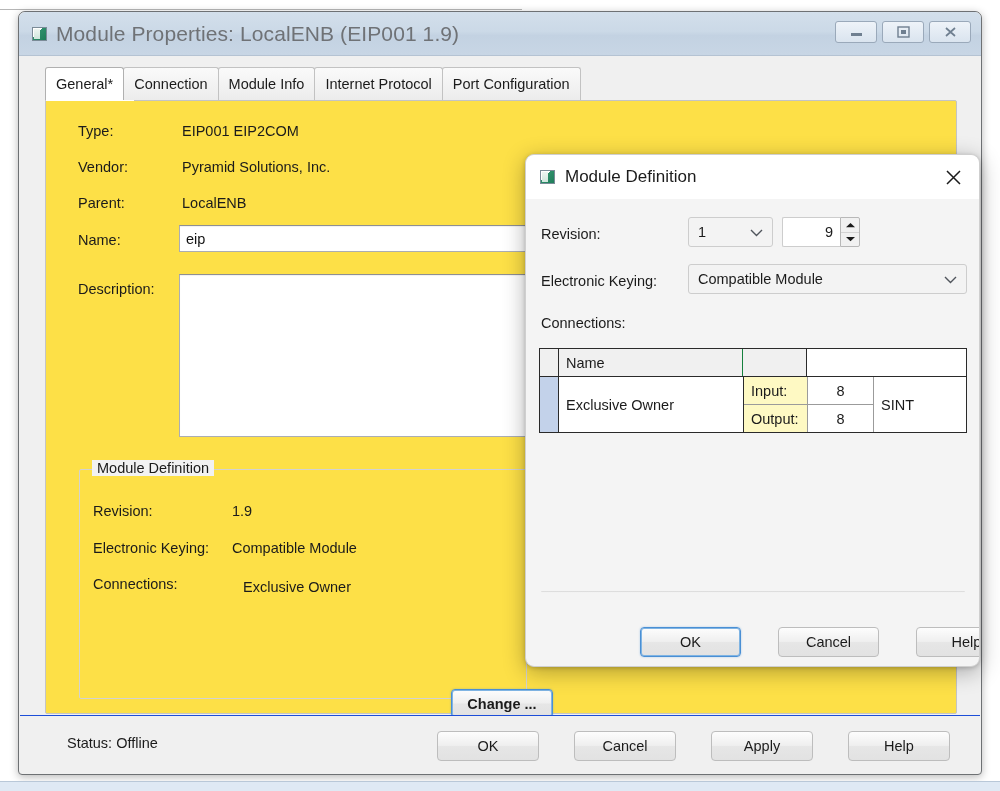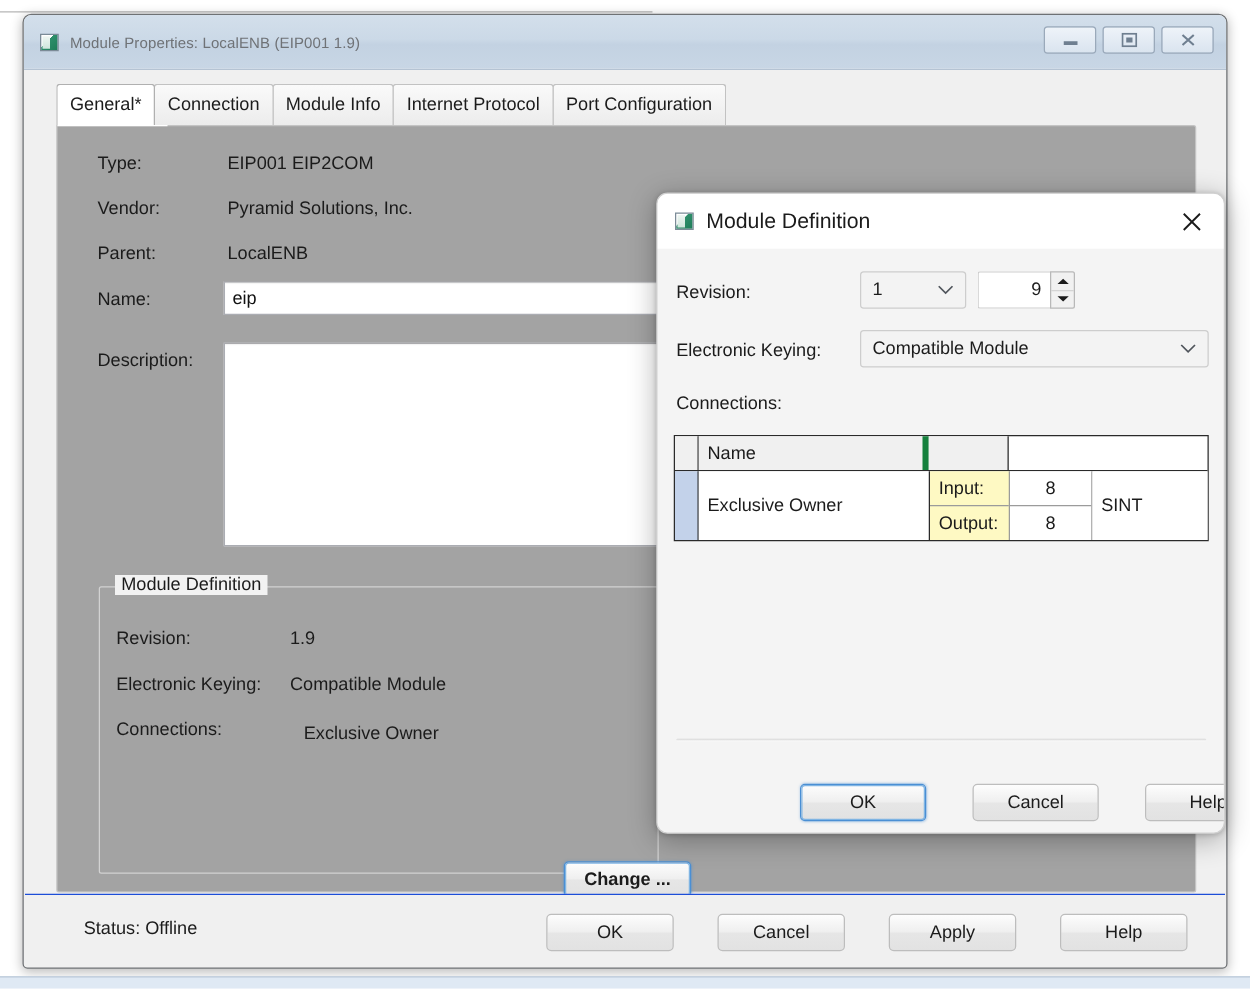--- a/index.html
+++ b/index.html
@@ -53,21 +53,21 @@
     width: 15px; height: 14px; margin-left: 13px; margin-right: 9px;
     border: 1px solid #7b8b97;
     background: linear-gradient(135deg,#ffffff 0%, #ffffff 38%, #2f8f6b 39%, #1f7d59 100%);
     position: relative; flex: none;
   }
   .app-icon::after {
     content:""; position:absolute; left:1px; top:1px; width:6px; height:10px;
     background: linear-gradient(to bottom,#eef6f2,#cfe6dc);
   }
   .title-text {
-    font-size: 12px; color: #6f7276; letter-spacing: .1px; white-space: nowrap;
+    font-size: 21px; color: #6f7276; letter-spacing: .1px; white-space: nowrap;
   }
   .win-buttons { position: absolute; right: 10px; top: 9px; display: flex; gap: 5px; }
   .win-btn {
     width: 42px; height: 22px;
     background: linear-gradient(to bottom,#eef3f9,#dae4ef);
     border: 1px solid #9aa9ba; border-radius: 3px;
     display: flex; align-items: center; justify-content: center;
   }
   .win-btn svg { display: block; }
 
@@ -85,21 +85,21 @@
     border-radius: 3px 3px 0 0;
     margin-right: -1px;
   }
   .tab.active {
     background: #ffffff; height: 27px;
     border-color: #b0b0b0; position: relative; z-index: 3;
   }
 
   .tabpanel {
     position: absolute; left: 26px; top: 88px; width: 912px; height: 614px;
-    background: #a3a3a3;
+    background: #fde047;
     border: 1px solid #c4c4c4;
     border-radius: 0 2px 2px 2px;
   }
   .tabpanel::before {
     content:""; position:absolute; left:0; top:-1px; width: 88px; height:1px; background:#ffffff;
   }
 
   
   .field-label {
     position: absolute; font-size: 14.5px; color: #1b1b1b; white-space: nowrap;
@@ -223,21 +223,21 @@
 
   
   .ctable {
     position: absolute; left: 13px; top: 184px;
     width: 428px; height: 85px;
     border: 1px solid #2a2a2a; background: #ffffff;
   }
   .chead { display: flex; height: 28px; border-bottom: 1px solid #2a2a2a; }
   .chead .c-sel { width: 19px; background: #f0f0f0; border-right: 1px solid #2a2a2a; }
   .chead .c-name {
-    flex: 1; background: #f0f0f0; border-right: 5px solid #15803d;
+    flex: 1; background: #f0f0f0; border-right: 1px solid #15803d;
     display: flex; align-items: center; padding-left: 7px; font-size: 14.5px; color: #1b1b1b;
   }
   .chead .c-io { width: 64px; background: #f0f0f0; border-right: 1px solid #2a2a2a; }
   .chead .c-size {
     width: 159px; background: #f0f0f0;
     display: flex; align-items: center; padding-left: 7px; font-size: 10px; color: #0f172a; margin-top: 37px;
   }
   .crow { display: flex; height: 55px; }
   .crow .c-sel { width: 19px; background: #c3d2ea; border-right: 1px solid #2a2a2a; }
   .crow .c-name {

